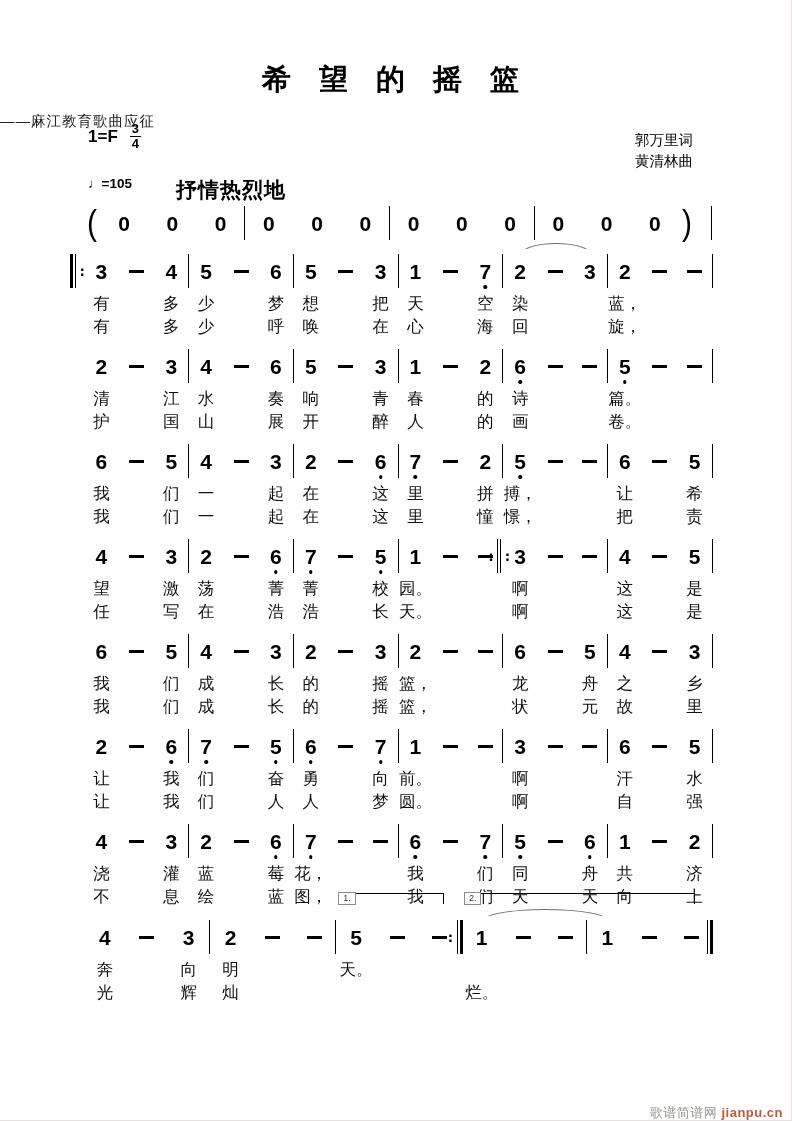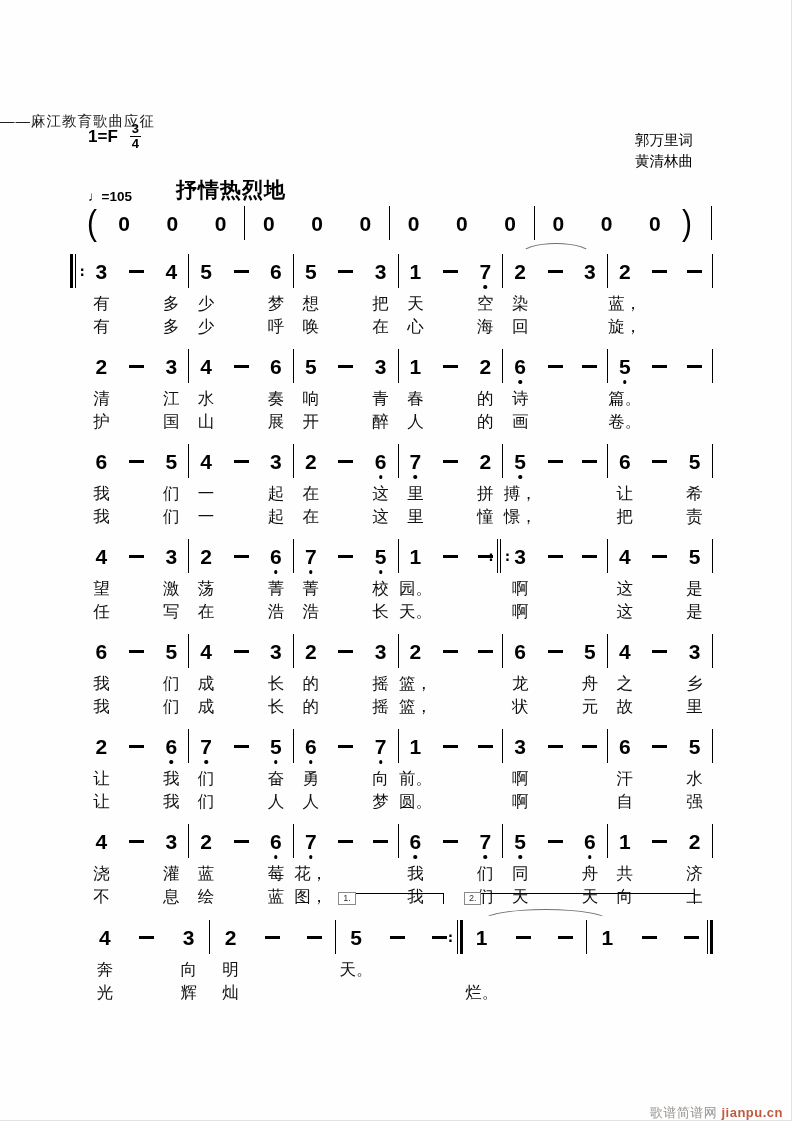--- a/index.html
+++ b/index.html
@@ -7,21 +7,21 @@
         font-family:"Liberation Sans","DejaVu Sans",sans-serif;color:#000;
         border-right:1px solid #e4e2e0;border-bottom:1px solid #e4e2e0;box-sizing:border-box;}
   .song-title{position:absolute;top:60px;left:0;width:100%;text-align:center;
         font-size:29px;font-weight:bold;letter-spacing:10px;}
   .song-subtitle{position:absolute;top:112px;left:0;width:100%;text-align:left;
         font-size:14.5px;color:#222;letter-spacing:1px;}
   .key-row{position:absolute;left:88px;top:122px;font-size:17px;font-weight:bold;display:flex;align-items:center;}
   .ts{display:inline-flex;flex-direction:column;align-items:center;font-size:13px;line-height:1.1;margin-left:12px;}
   .ts-top{border-bottom:1.5px solid #000;padding:0 2px;}
   .credits{position:absolute;right:98px;top:130px;font-size:14.5px;line-height:21px;text-align:left;}
-  .tempo-row{position:absolute;left:88px;top:176px;font-size:13.5px;font-weight:bold;display:flex;align-items:flex-end;}
+  .tempo-row{position:absolute;left:88px;top:176px;font-size:13.5px;font-weight:bold;display:flex;align-items:flex-start;}
   .expr{font-size:21px;margin-left:44px;letter-spacing:1px;}
   .score{position:absolute;left:84px;top:202px;width:628px;}
   .intro-row{display:flex;align-items:center;height:42px;margin-bottom:6px;position:relative;}
   .paren{font-size:30px;font-weight:500;line-height:1;transform:scaleY(1.15);padding:0 3px;}
   .intro-measures{flex:1;display:flex;height:100%;}
   .spacer{width:16px;height:1px;}
   .v-line{width:1px;height:34px;background:#000;align-self:center;}
   .system{position:relative;margin-bottom:7px;}
   .system:last-child{margin-top:8px;}
   .notes-row{display:flex;height:42px;position:relative;}
@@ -50,20 +50,21 @@
   .volta-label{position:absolute;left:-1px;top:-2px;font-size:9px;line-height:11px;
        padding:0 4px;border:1px solid #8a8a8a;background:#fff;color:#333;}
   .watermark{position:absolute;right:8px;top:1088px;font-size:13px;letter-spacing:0.5px;margin-top:16px;}
   .wm-site{color:#979490;}
   .wm-domain{color:#c05a3c;font-weight:bold;}
 </style>
 </head>
 <body>
 
 <div class="page">
+  <div class="song-title">希 望 的 摇 篮</div>
   <div class="song-subtitle">——麻江教育歌曲应征</div>
 
   <div class="key-row">
     <span>1=F</span>
     <span class="ts">
       <span class="ts-top">3</span>
       <span class="ts-bot">4</span>
     </span>
   </div>
 

